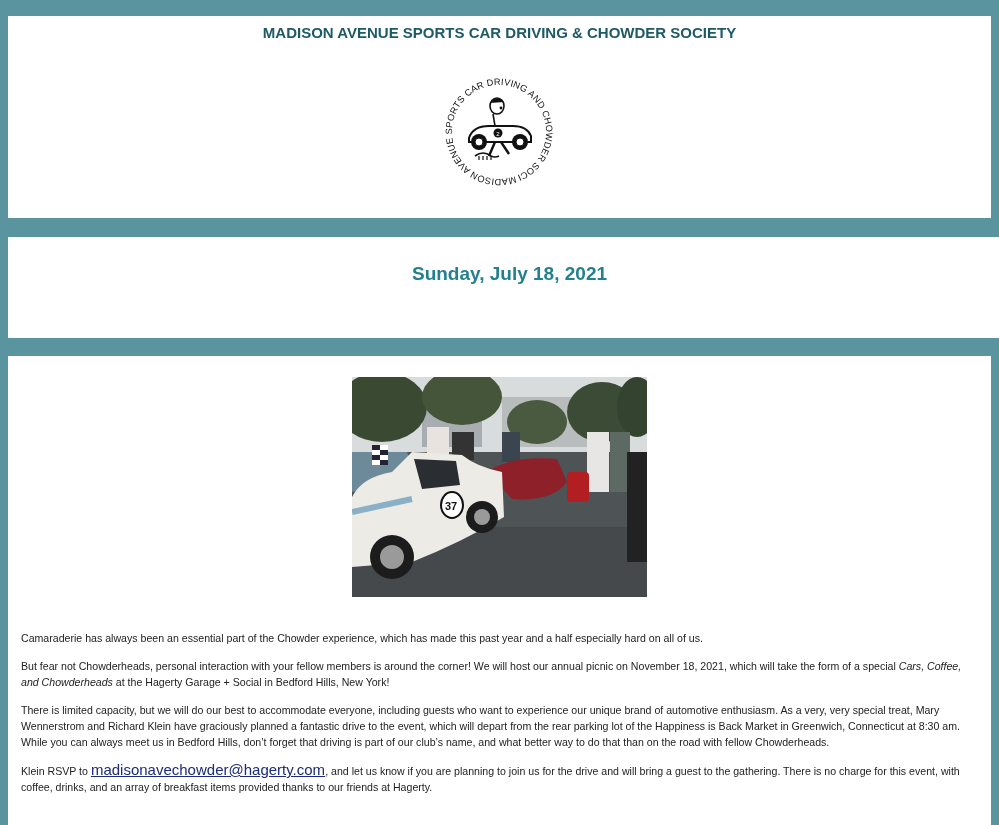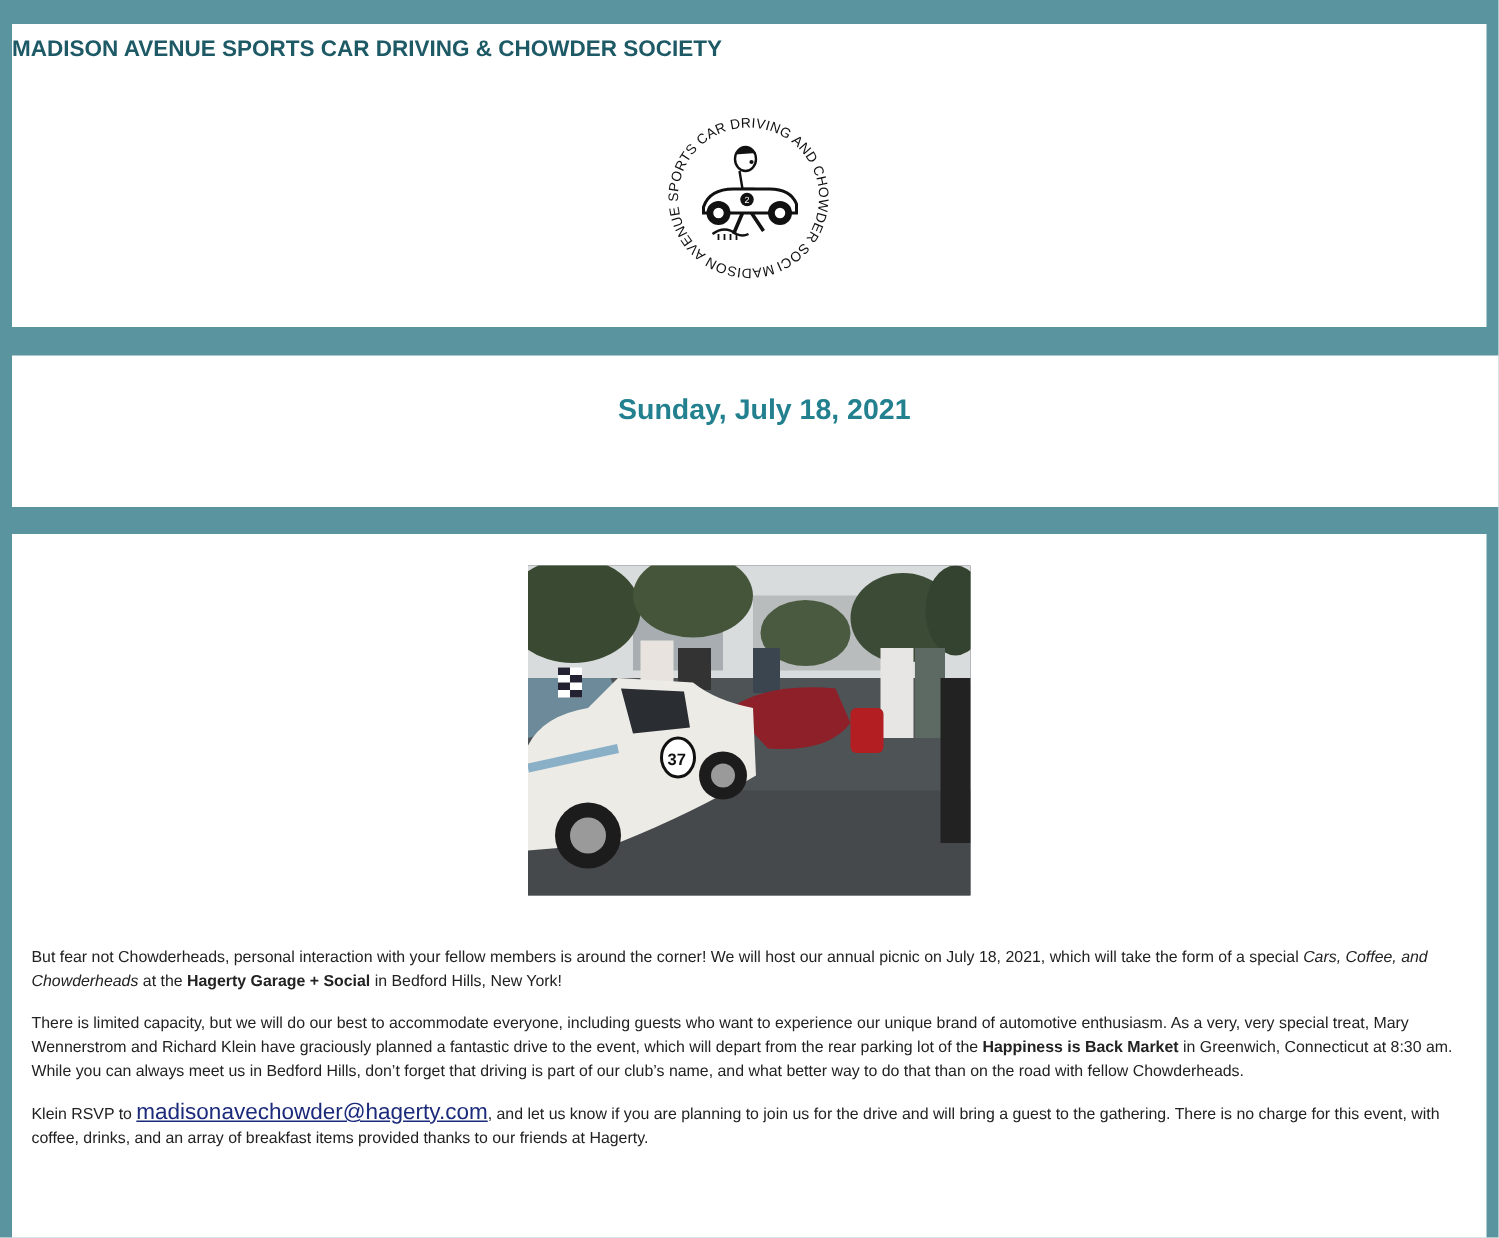--- a/index.html
+++ b/index.html
@@ -12,21 +12,21 @@
   .card {
     position: absolute; left: 8px; width: 983px;
     background: #ffffff;
   }
   #card-header { top: 16px; height: 202px; }
   #card-event { top: 237px; height: 101px; padding-left: 20px; }
   #card-body { top: 356px; height: 480px; }
 
   .society-title {
     position: absolute; top: 8px; left: 0; right: 0;
-    text-align: left; color: #1d5a66;
+    text-align: center; color: #1d5a66;
     font-weight: bold; font-size: 15px; letter-spacing: 0px;
   }
   .logo {
     position: absolute; left: 435px; top: 60px; width: 112px; height: 112px;
   }
 
   .event-date, .event-name {
     position: absolute; left: 0; right: 0; text-align: center;
     color: #23808f; font-weight: bold; font-size: 19px;
   }
@@ -36,21 +36,21 @@
   .photo {
     position: absolute; left: 344px; top: 21px; width: 295px; height: 220px;
     overflow: hidden; background: #555c60;
   }
 
   .content {
     position: absolute; left: 13px; top: 274px; width: 950px;
     font-size: 10.6px; line-height: 16px; color: #222;
   }
   .content p { margin: 0 0 12px 0; }
-  .content .b { font-weight: bold; }
+  .content .b { font-weight: normal; }
   .content .i { font-style: italic; }
   .email { color: #1b2a7a; text-decoration: underline; font-size: 15px; }
 </style>
 </head>
 <body>
 
 <div class="card" id="card-header">
   <div class="society-title">MADISON AVENUE SPORTS CAR DRIVING &amp; CHOWDER SOCIETY</div>
   <svg class="logo" viewBox="0 0 112 112">
     <defs>
@@ -124,17 +124,18 @@
     <circle cx="40" cy="180" r="22" fill="#1c1c1c"></circle>
     <circle cx="40" cy="180" r="12" fill="#9a9a9a"></circle>
     <circle cx="130" cy="140" r="16" fill="#1c1c1c"></circle>
     <circle cx="130" cy="140" r="8" fill="#9a9a9a"></circle>
 
     <rect x="20" y="68" width="16" height="20" fill="#fff"></rect>
     <path d="M20 68 h8 v5 h-8z M28 73 h8 v5 h-8z M20 78 h8 v5 h-8z M28 83 h8 v5 h-8z" fill="#223"></path>
   </svg>
 
   <div class="content">
-    <p><span>But fear not Chowderheads, personal interaction with your fellow members is around the corner! We will host our annual picnic on July 18, 2021, which will take the form of a special </span><span class="i">Cars, Coffee, and Chowderheads</span><span> at the </span><span class="b">Hagerty Garage + Social</span><span> in Bedford Hills, New York!</span></p>
+    <p>Camaraderie has always been an essential part of the Chowder experience, which has made this past year and a half especially hard on all of us.</p>
+    <p><span>But fear not Chowderheads, personal interaction with your fellow members is around the corner! We will host our annual picnic on November 18, 2021, which will take the form of a special </span><span class="i">Cars, Coffee, and Chowderheads</span><span> at the </span><span class="b">Hagerty Garage + Social</span><span> in Bedford Hills, New York!</span></p>
     <p><span>There is limited capacity, but we will do our best to accommodate everyone, including guests who want to experience our unique brand of automotive enthusiasm. As a very, very special treat, Mary Wennerstrom and Richard Klein have graciously planned a fantastic drive to the event, which will depart from the rear parking lot of the </span><span class="b">Happiness is Back Market</span><span> in Greenwich, Connecticut at 8:30 am. While you can always meet us in Bedford Hills, don’t forget that driving is part of our club’s name, and what better way to do that than on the road with fellow Chowderheads.</span></p>
     <p><span>Klein RSVP to </span><a class="email">madisonavechowder@hagerty.com</a><span>, and let us know if you are planning to join us for the drive and will bring a guest to the gathering. There is no charge for this event, with coffee, drinks, and an array of breakfast items provided thanks to our friends at Hagerty.</span></p>
   </div>
 </div>
 
 </body></html>

